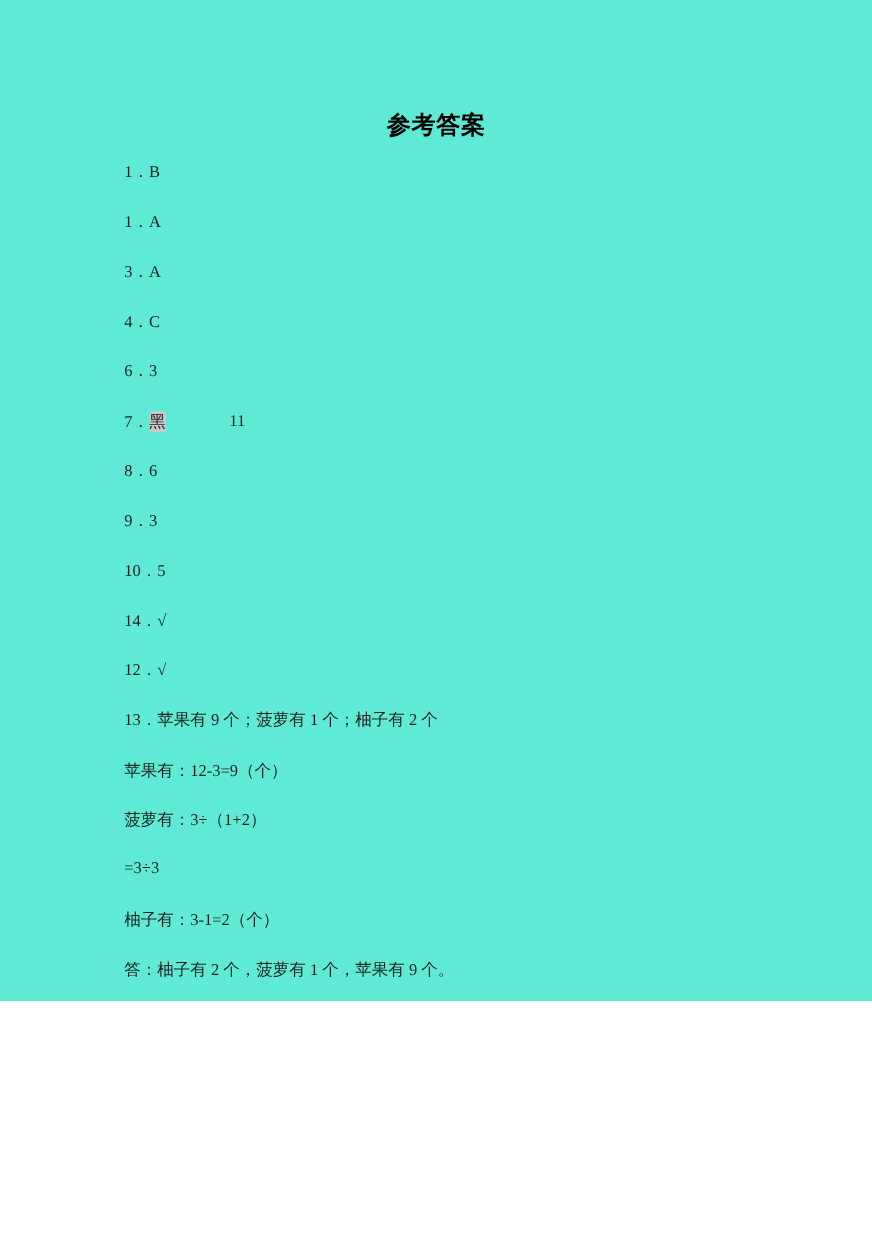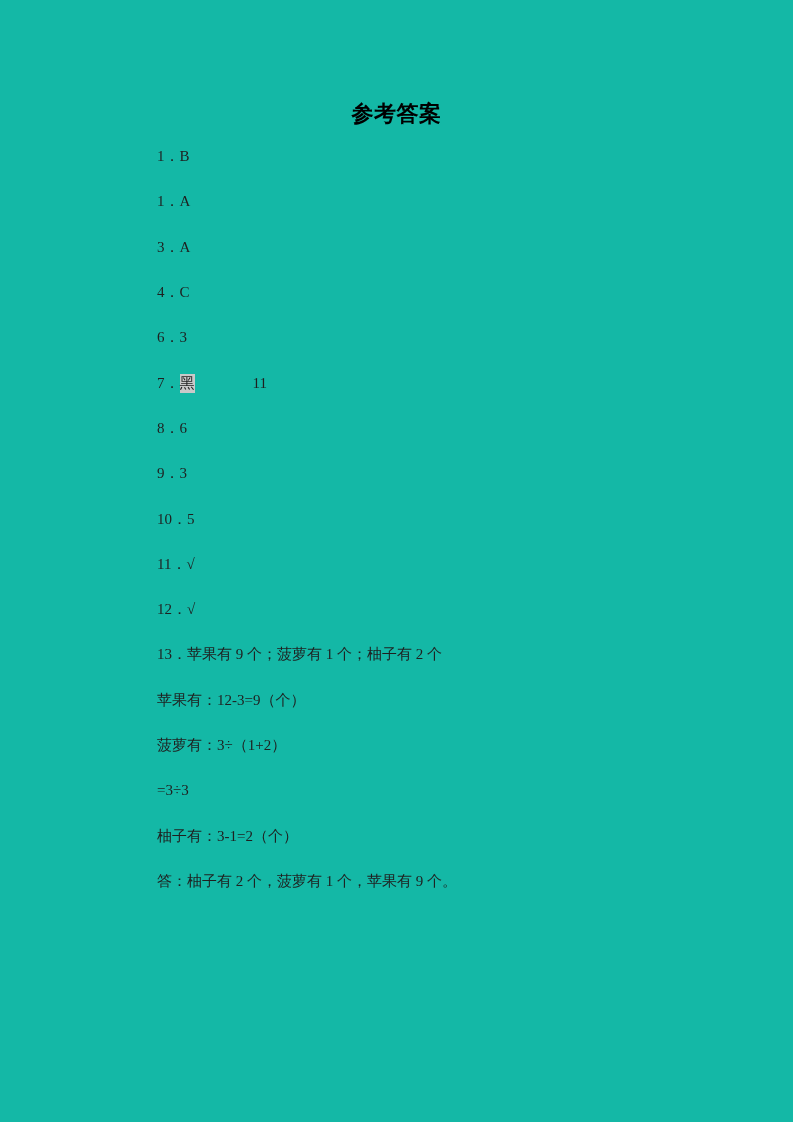--- a/index.html
+++ b/index.html
@@ -3,43 +3,42 @@
 <meta charset="utf-8">
 <style>
   html, body {
     margin: 0;
     padding: 0;
     background: #ffffff;
   }
   .page {
     position: relative;
     width: 793px;
-    height: 1122px;
-    background: #14b8a6;
+    height: 910px;
+    background: #5eead4;
     overflow: hidden;
     font-family: "Liberation Serif", "DejaVu Serif", serif;
     color: #1f1f1f;
   }
   .doc-title {
     position: absolute;
     top: 99px;
     left: 0;
     right: 0;
     text-align: center;
     font-size: 22px;
     font-weight: bold;
     color: #000000;
     letter-spacing: 0.5px;
   }
   .doc-body {
     position: absolute;
     top: 134px;
     left: 113px;
     right: 50px;
-    margin-left: 44px;
   }
   .doc-line {
     height: 45.3px;
     display: flex;
     align-items: center;
     font-size: 15px;
     white-space: pre;
   }
   .doc-line span.hl {
     background: #c9c9c9;
@@ -53,21 +52,21 @@
   <div class="doc-body">
       <div class="doc-line"><span>1．B</span></div>
       <div class="doc-line"><span>1．A</span></div>
       <div class="doc-line"><span>3．A</span></div>
       <div class="doc-line"><span>4．C</span></div>
       <div class="doc-line"><span>6．3</span></div>
       <div class="doc-line"><span>7．</span><span class="hl">黑</span><span style="margin-left: 58px;">11</span></div>
       <div class="doc-line"><span>8．6</span></div>
       <div class="doc-line"><span>9．3</span></div>
       <div class="doc-line"><span>10．5</span></div>
-      <div class="doc-line"><span>11．√</span></div>
+      <div class="doc-line"><span>14．√</span></div>
       <div class="doc-line"><span>12．√</span></div>
       <div class="doc-line"><span>13．苹果有 9 个；菠萝有 1 个；柚子有 2 个</span></div>
       <div class="doc-line"><span>苹果有：12-3=9（个）</span></div>
       <div class="doc-line"><span>菠萝有：3÷（1+2）</span></div>
       <div class="doc-line"><span>=3÷3</span></div>
       <div class="doc-line"><span>柚子有：3-1=2（个）</span></div>
       <div class="doc-line"><span>答：柚子有 2 个，菠萝有 1 个，苹果有 9 个。</span></div>
     </div>
 </div>
 

